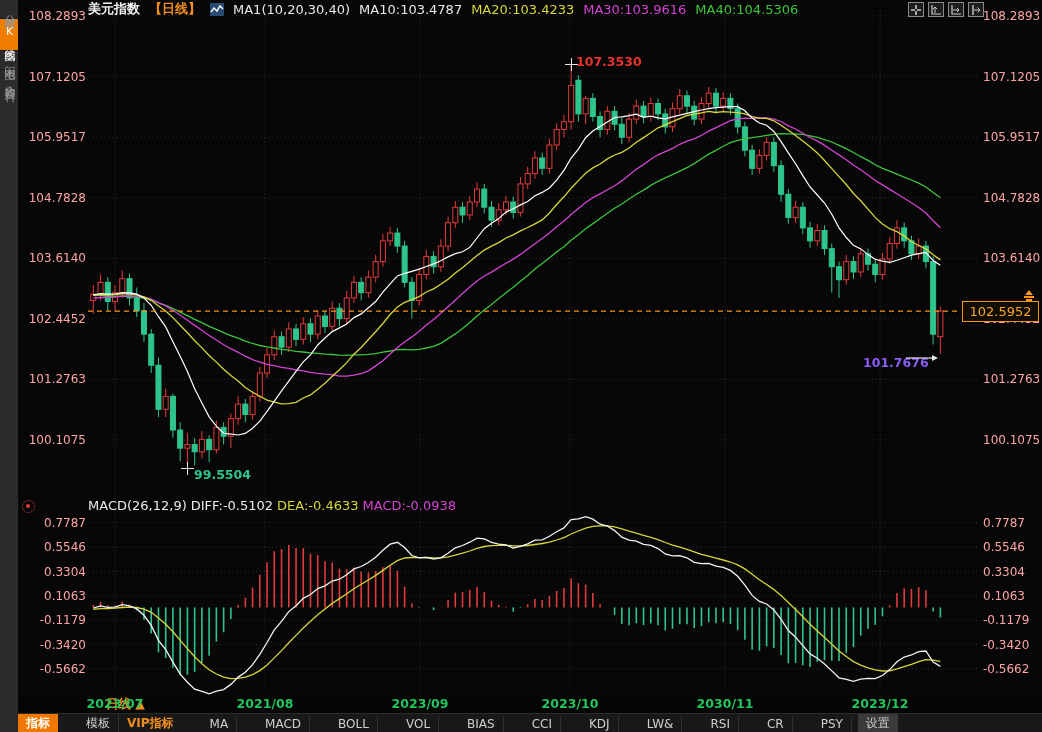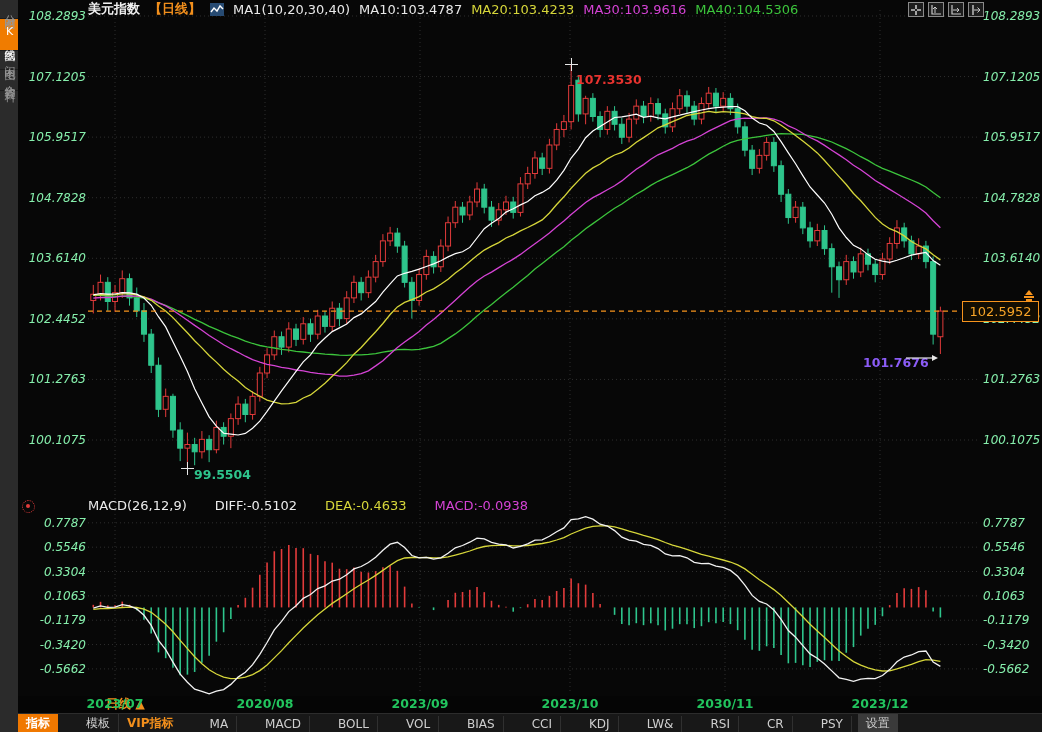--- a/index.html
+++ b/index.html
@@ -17,25 +17,25 @@
           font-size:13px;white-space:nowrap;z-index:5;}
   .hdr-symbol{color:#f0f0f0;font-weight:bold;}
   .hdr-period{color:#f28f1c;font-weight:bold;}
   .hdr-ma{color:#e8e8e8;}
   .hdr-ma10{color:#e8e8e8;} .hdr-ma20{color:#d6d63a;} .hdr-ma30{color:#d443d4;} .hdr-ma40{color:#3cc43c;}
   #hdr-chart-icon{width:14px;height:13px;display:inline-block;}
   #topright-icons{position:absolute;right:58px;top:2px;display:flex;gap:4px;z-index:5;}
   .tr-icon{width:14px;height:13px;border:1px solid #8a8a8a;background:#1d1d1d;display:flex;
            align-items:center;justify-content:center;}
   
-  .y-label{position:absolute;font-size:12px;color:#86efac;height:14px;line-height:14px;z-index:4;font-style:italic;}
+  .y-label{position:absolute;font-size:12px;color:#fca5a5;height:14px;line-height:14px;z-index:4;}
   .y-left{width:62px;text-align:right;left:24px;}
   .y-right{left:983px;text-align:left;width:62px;}
   
-  #macd-header{position:absolute;left:88px;top:498px;display:flex;gap:28px;font-size:13px;z-index:5;white-space:nowrap;}
+  #macd-header{position:absolute;left:88px;top:498px;display:flex;gap:4px;font-size:13px;z-index:5;white-space:nowrap;}
   .macd-t{color:#ececec;} .macd-dea{color:#d6d63a;} .macd-m{color:#d443d4;}
   #macd-icon{position:absolute;left:22px;top:500px;width:11px;height:11px;border:1px dotted #e23b3b;
              border-radius:50%;z-index:5;}
   #macd-icon:after{content:"";position:absolute;left:3px;top:3px;width:4px;height:4px;background:#e23b3b;border-radius:50%;}
   
   .mark-label{position:absolute;font-size:12.5px;font-weight:bold;z-index:5;white-space:nowrap;}
   #high-label{color:#e8332f;}
   #low-label{color:#2ec58c;}
   #lastlow-label{color:#8b5cf6;}
   
@@ -495,21 +495,21 @@
     </svg>
 
   <div id="macd-icon"></div>
   <div id="macd-header">
     <span class="macd-t">MACD(26,12,9)</span>
     <span class="macd-t">DIFF:-0.5102</span>
     <span class="macd-dea">DEA:-0.4633</span>
     <span class="macd-m">MACD:-0.0938</span>
   </div>
 
-  <div id="high-label" class="mark-label" style="left:576px;top:72px">107.3530</div>
+  <div id="high-label" class="mark-label" style="left:576px;top:54px">107.3530</div>
   <svg class="cross" style="left:565px;top:58px" width="13" height="13">
     <path d="M6.5 0v13M0 6.5h13" stroke="#e8e8e8" stroke-width="1"></path>
     </svg>
   <div id="low-label" class="mark-label" style="left:194px;top:467px">99.5504</div>
   <svg class="cross" style="left:181px;top:462px" width="13" height="13">
     <path d="M6.5 0v13M0 6.5h13" stroke="#e8e8e8" stroke-width="1"></path>
     </svg>
   <div id="lastlow-label" class="mark-label" style="left:863px;top:355px">101.7676</div>
   <svg class="cross" style="left:905px;top:352px" width="34" height="12">
     <path d="M1 6h26" stroke="#e8e8e8" stroke-width="1.2"></path>
@@ -519,21 +519,21 @@
   <div id="price-badge">102.5952</div>
   <svg id="price-flag" width="14" height="11">
     <path d="M7 0l4 5H3z" fill="#f7941d"></path>
       <rect x="2" y="6" width="10" height="2" fill="#f7941d"></rect>
       <rect x="4" y="9" width="6" height="2" fill="#f7941d"></rect>
     </svg>
 
   <div id="date-row">
     <span id="period-label">日线 ▲</span>
   <span class="month-label" style="left: 97px;">2023/07</span>
-      <span class="month-label" style="left: 247px;">2020/08</span>
+      <span class="month-label" style="left: 247px;">2021/08</span>
       <span class="month-label" style="left: 402px;">2023/09</span>
       <span class="month-label" style="left: 552px;">2023/10</span>
       <span class="month-label" style="left: 707px;">2030/11</span>
       <span class="month-label" style="left: 862px;">2023/12</span>
     </div>
   <div id="toolbar">
       <div class="tb-tab active">指标</div>
       <div class="tb-tab plain">模板</div>
       <div class="tb-tab vip">VIP指标</div>
       <div class="tb-tab plain">MA</div>

